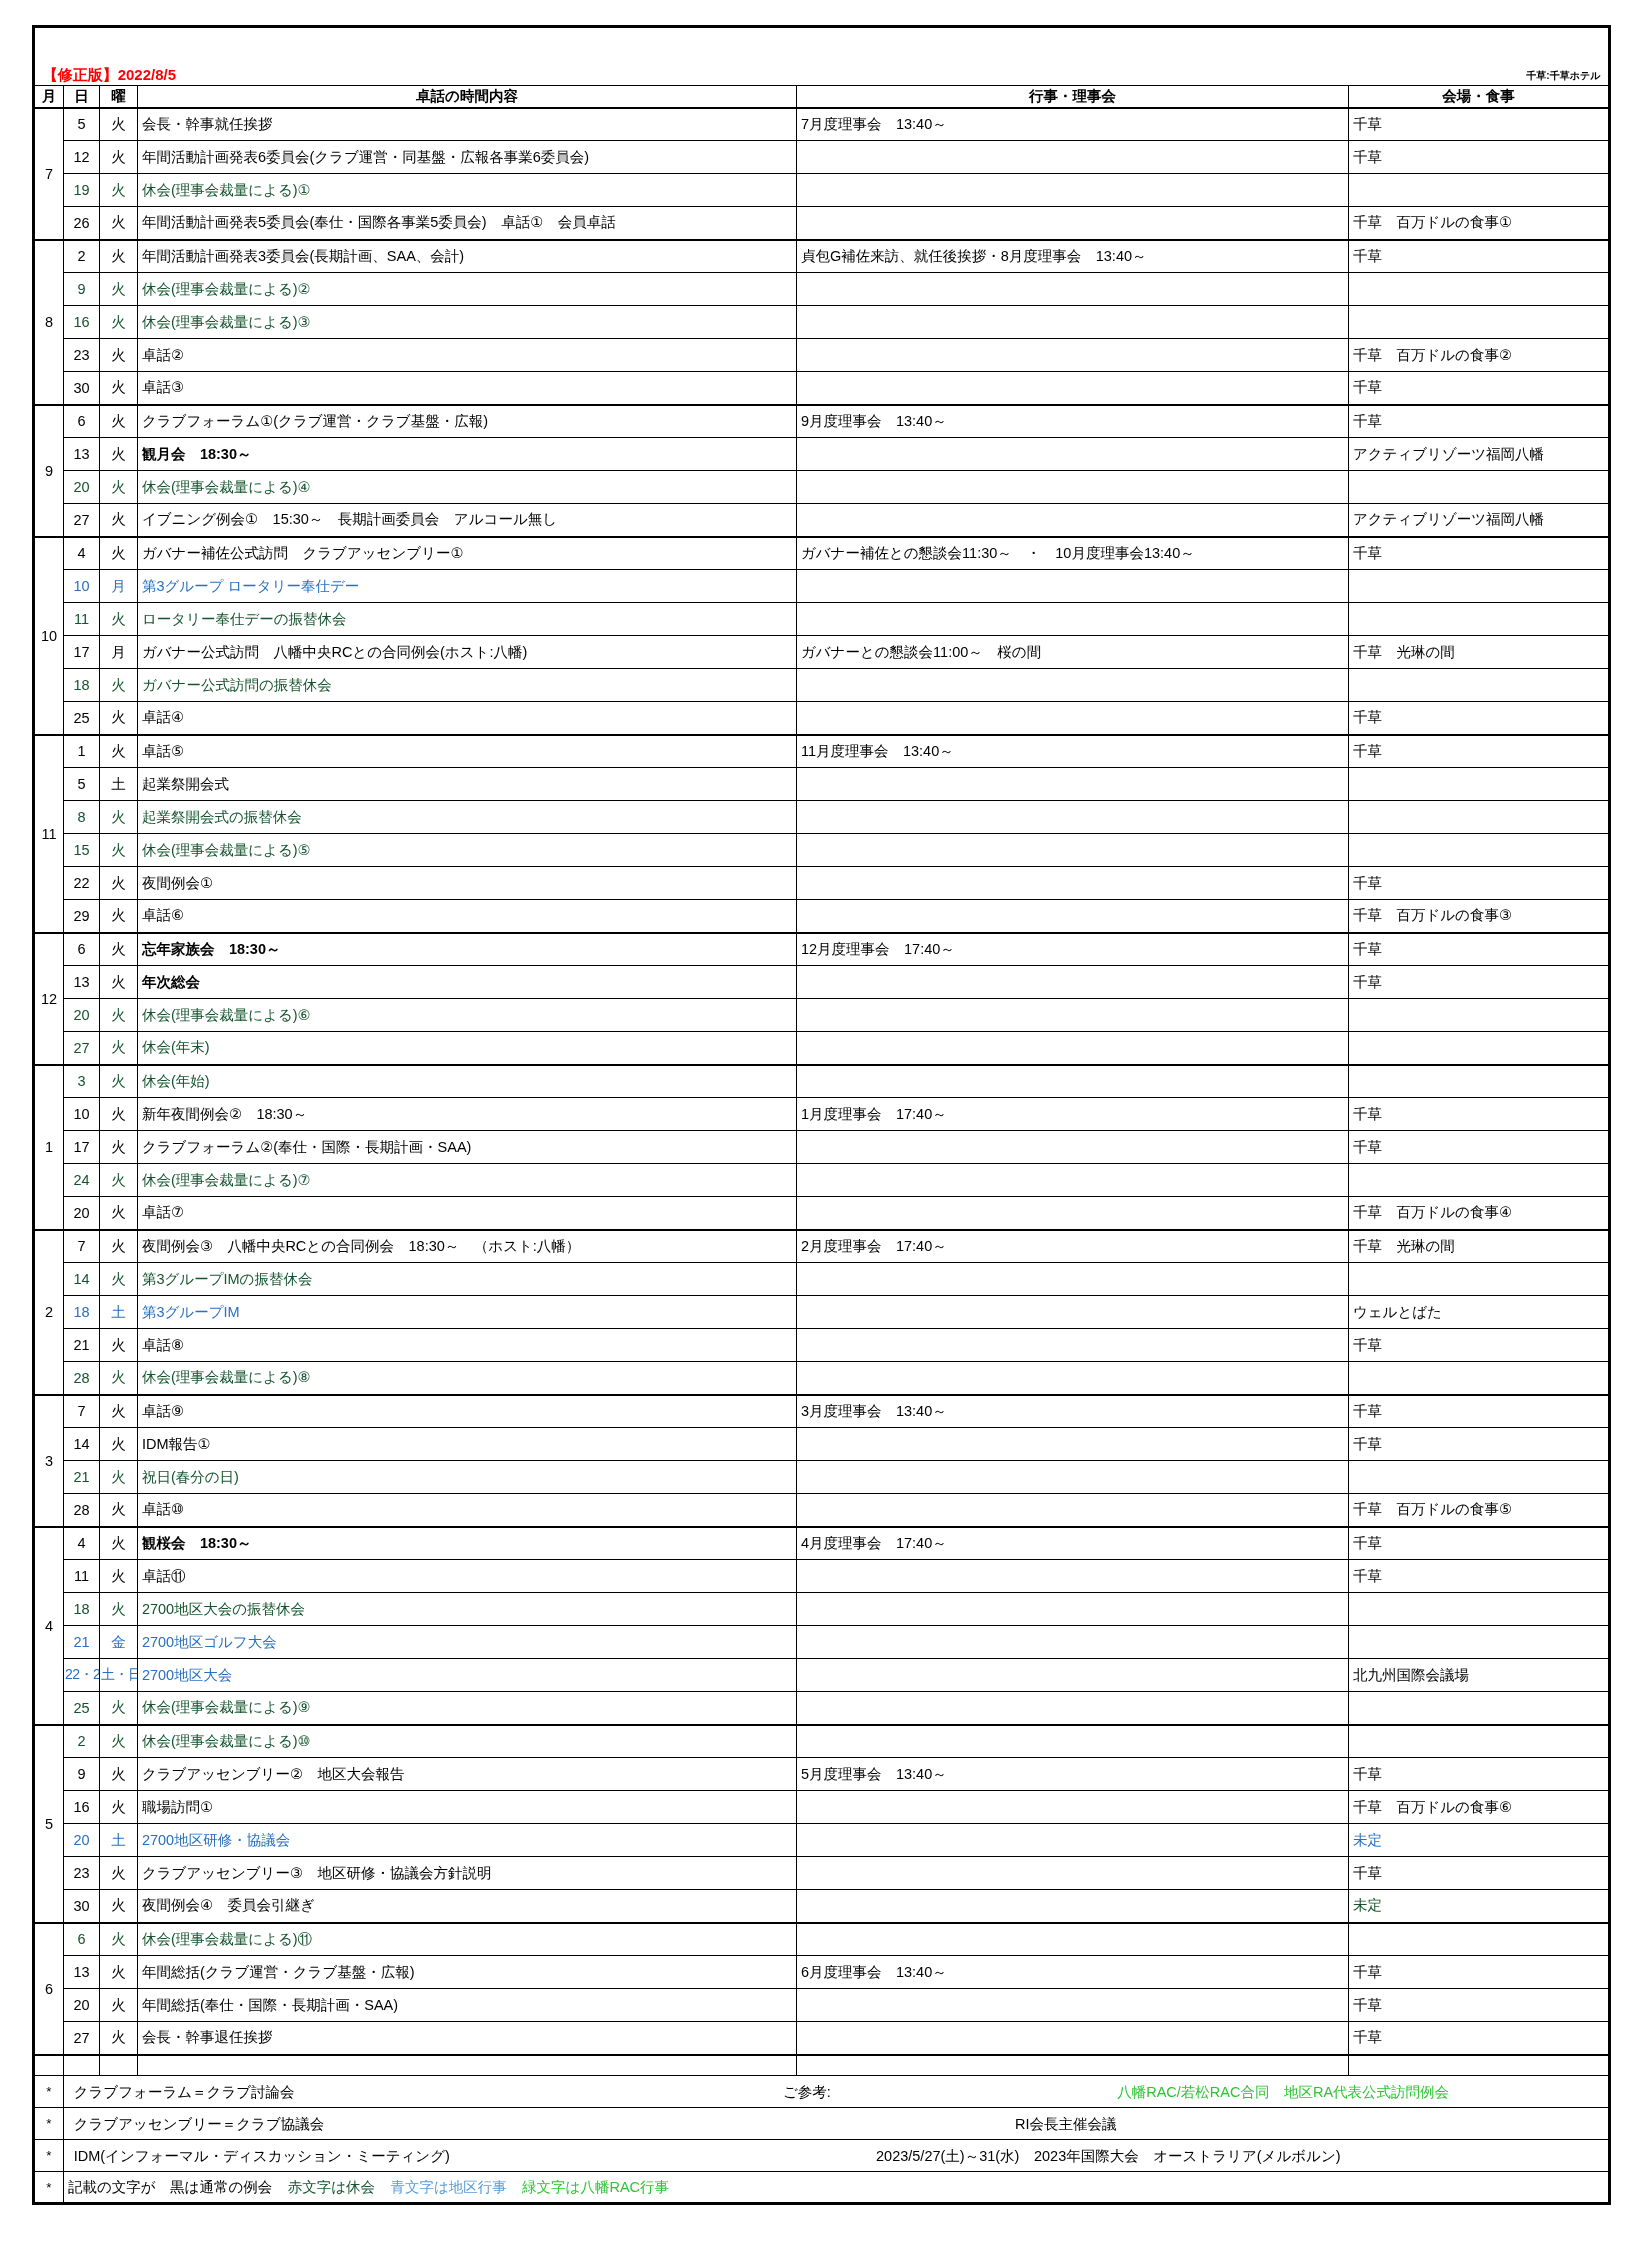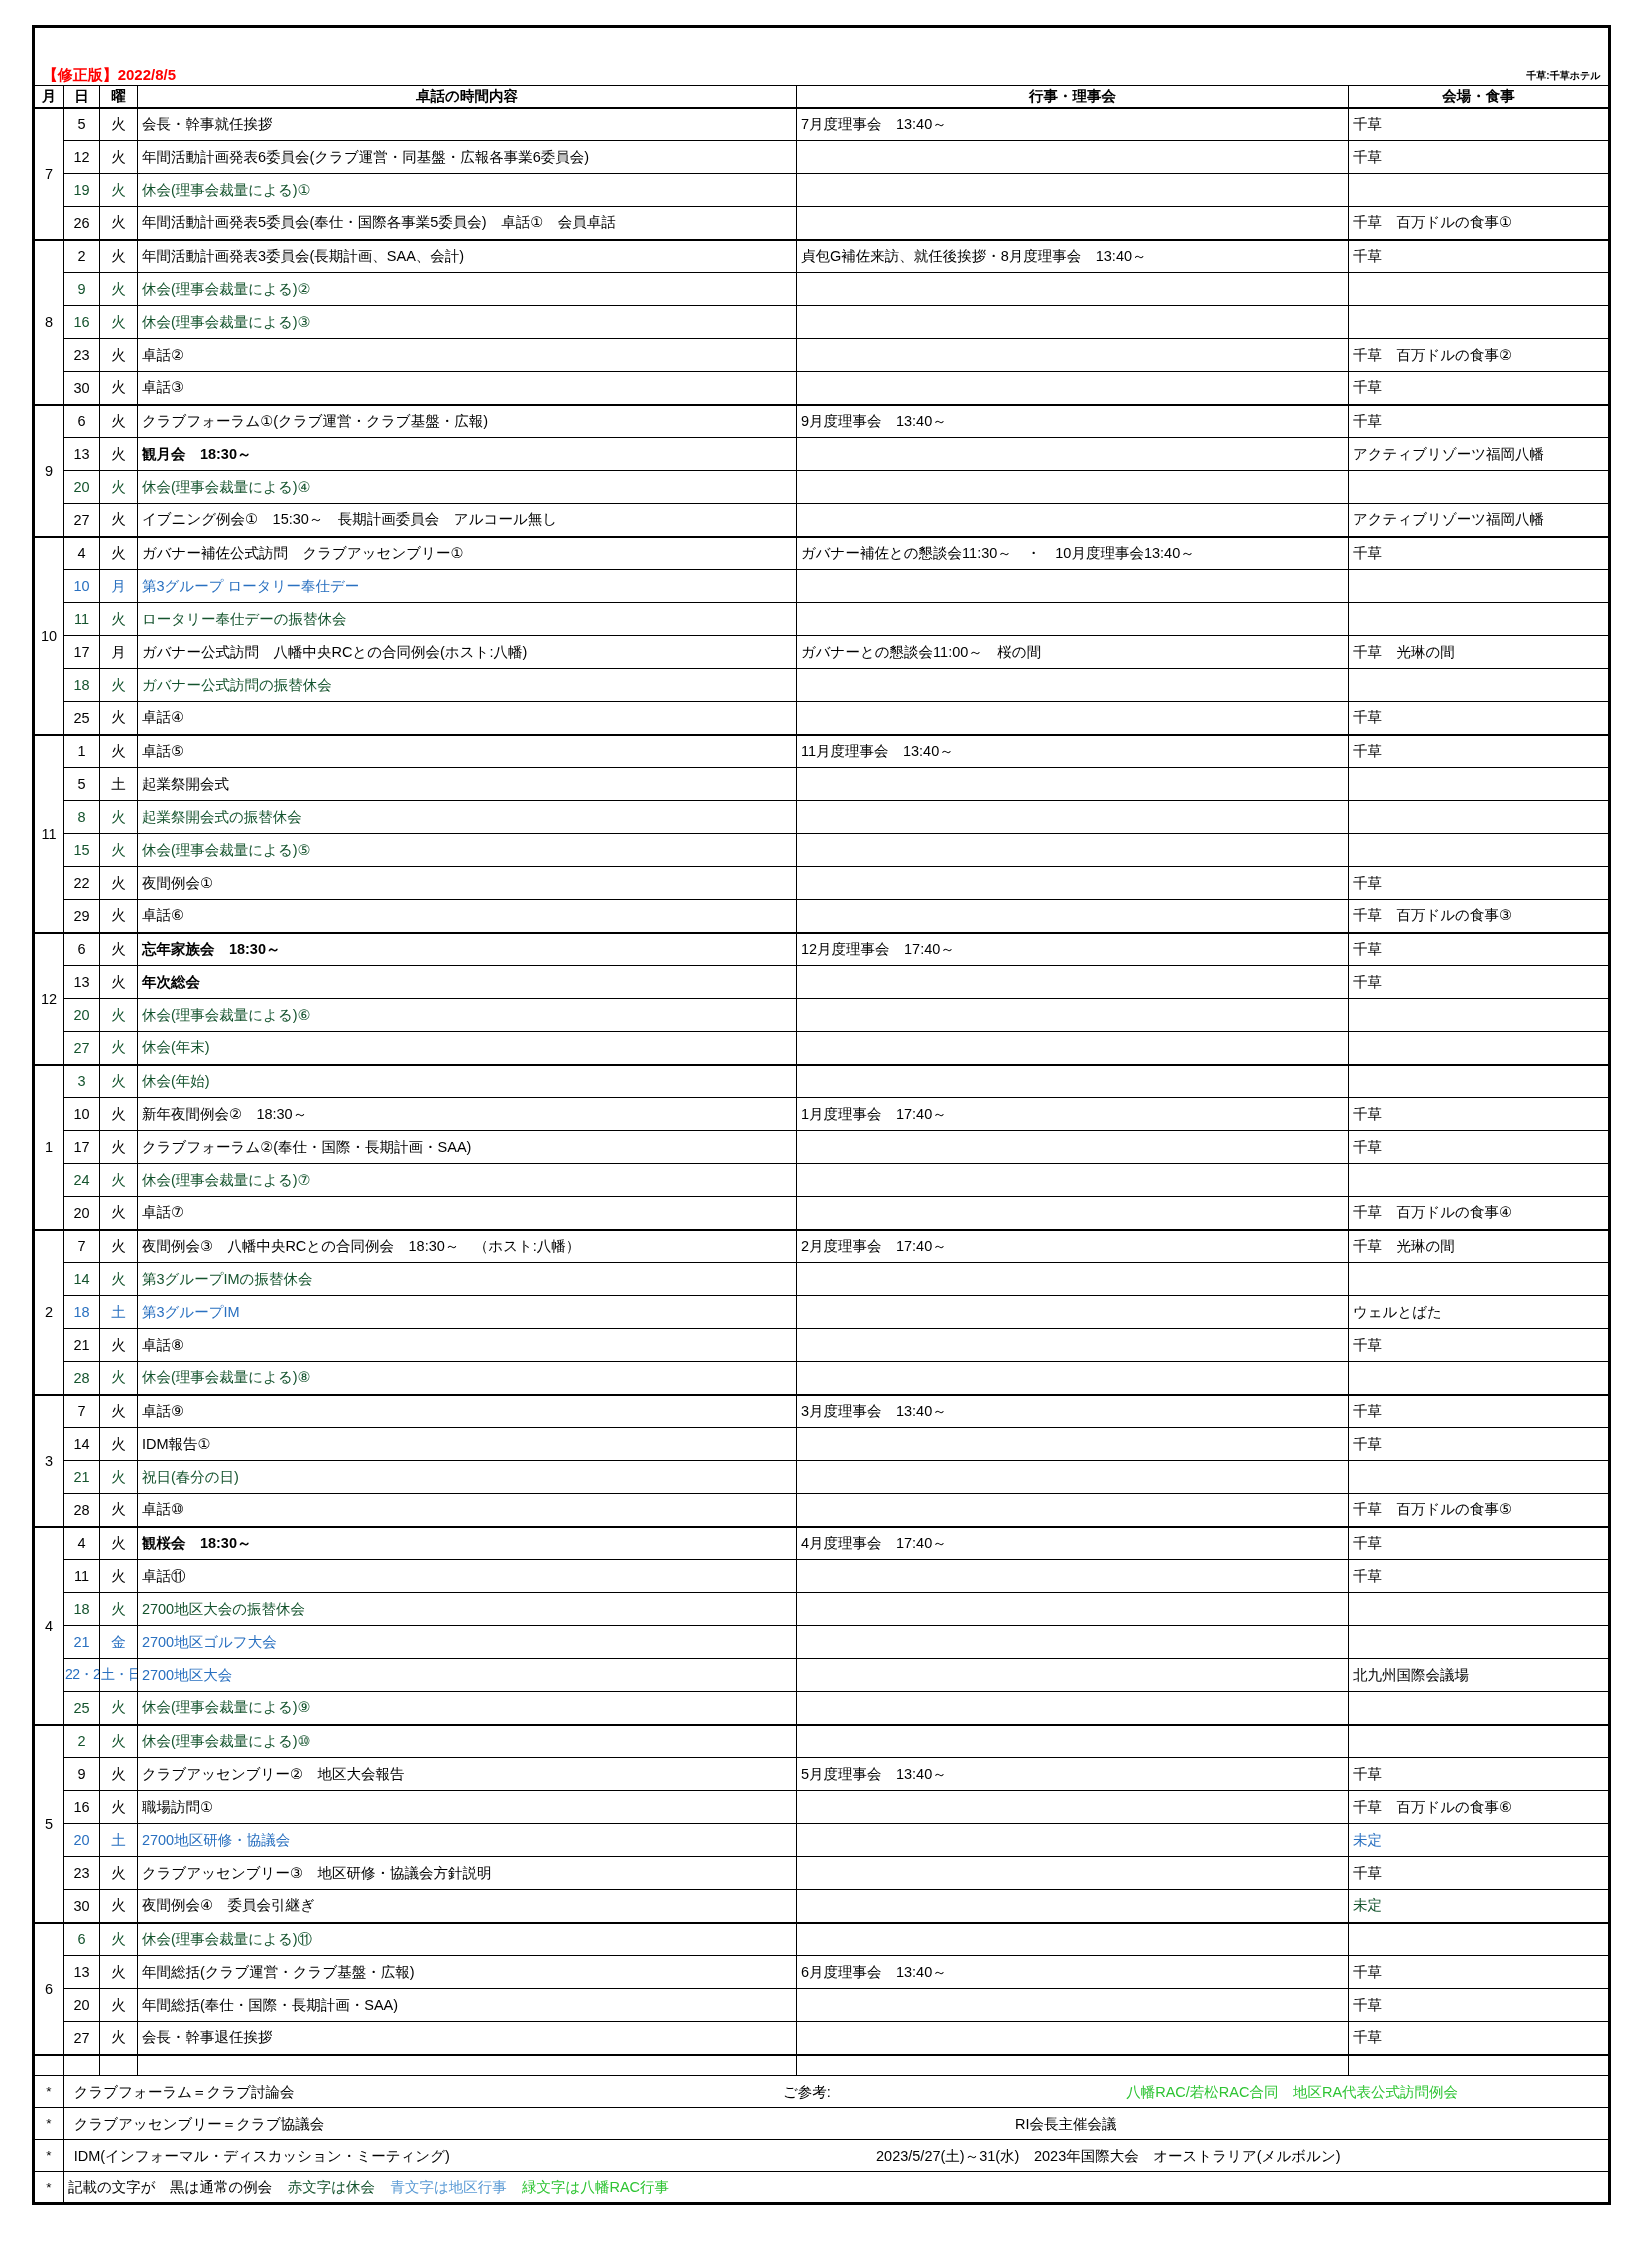--- a/index.html
+++ b/index.html
@@ -542,21 +542,21 @@
         <td></td>
         <td></td>
       </tr>
     </tbody>
     <tbody>
       <tr class="fn">
         <td class="star">*</td>
         <td class="fnbody" colspan="5">
           <span class="fn-abs" style="left: 9.7px;">クラブフォーラム＝クラブ討論会</span>
           <span class="fn-abs" style="left: 719px;">ご参考:</span>
-          <span class="fn-abs green" style="right: 150px;">八幡RAC/若松RAC合同　地区RA代表公式訪問例会</span>
+          <span class="fn-abs green" style="right: 159px;">八幡RAC/若松RAC合同　地区RA代表公式訪問例会</span>
         </td>
       </tr>
       <tr class="fn">
         <td class="star">*</td>
         <td class="fnbody" colspan="5">
           <span class="fn-abs" style="left: 9.7px;">クラブアッセンブリー＝クラブ協議会</span>
           <span class="fn-abs" style="left: 951px;">RI会長主催会議</span>
         </td>
       </tr>
       <tr class="fn">

